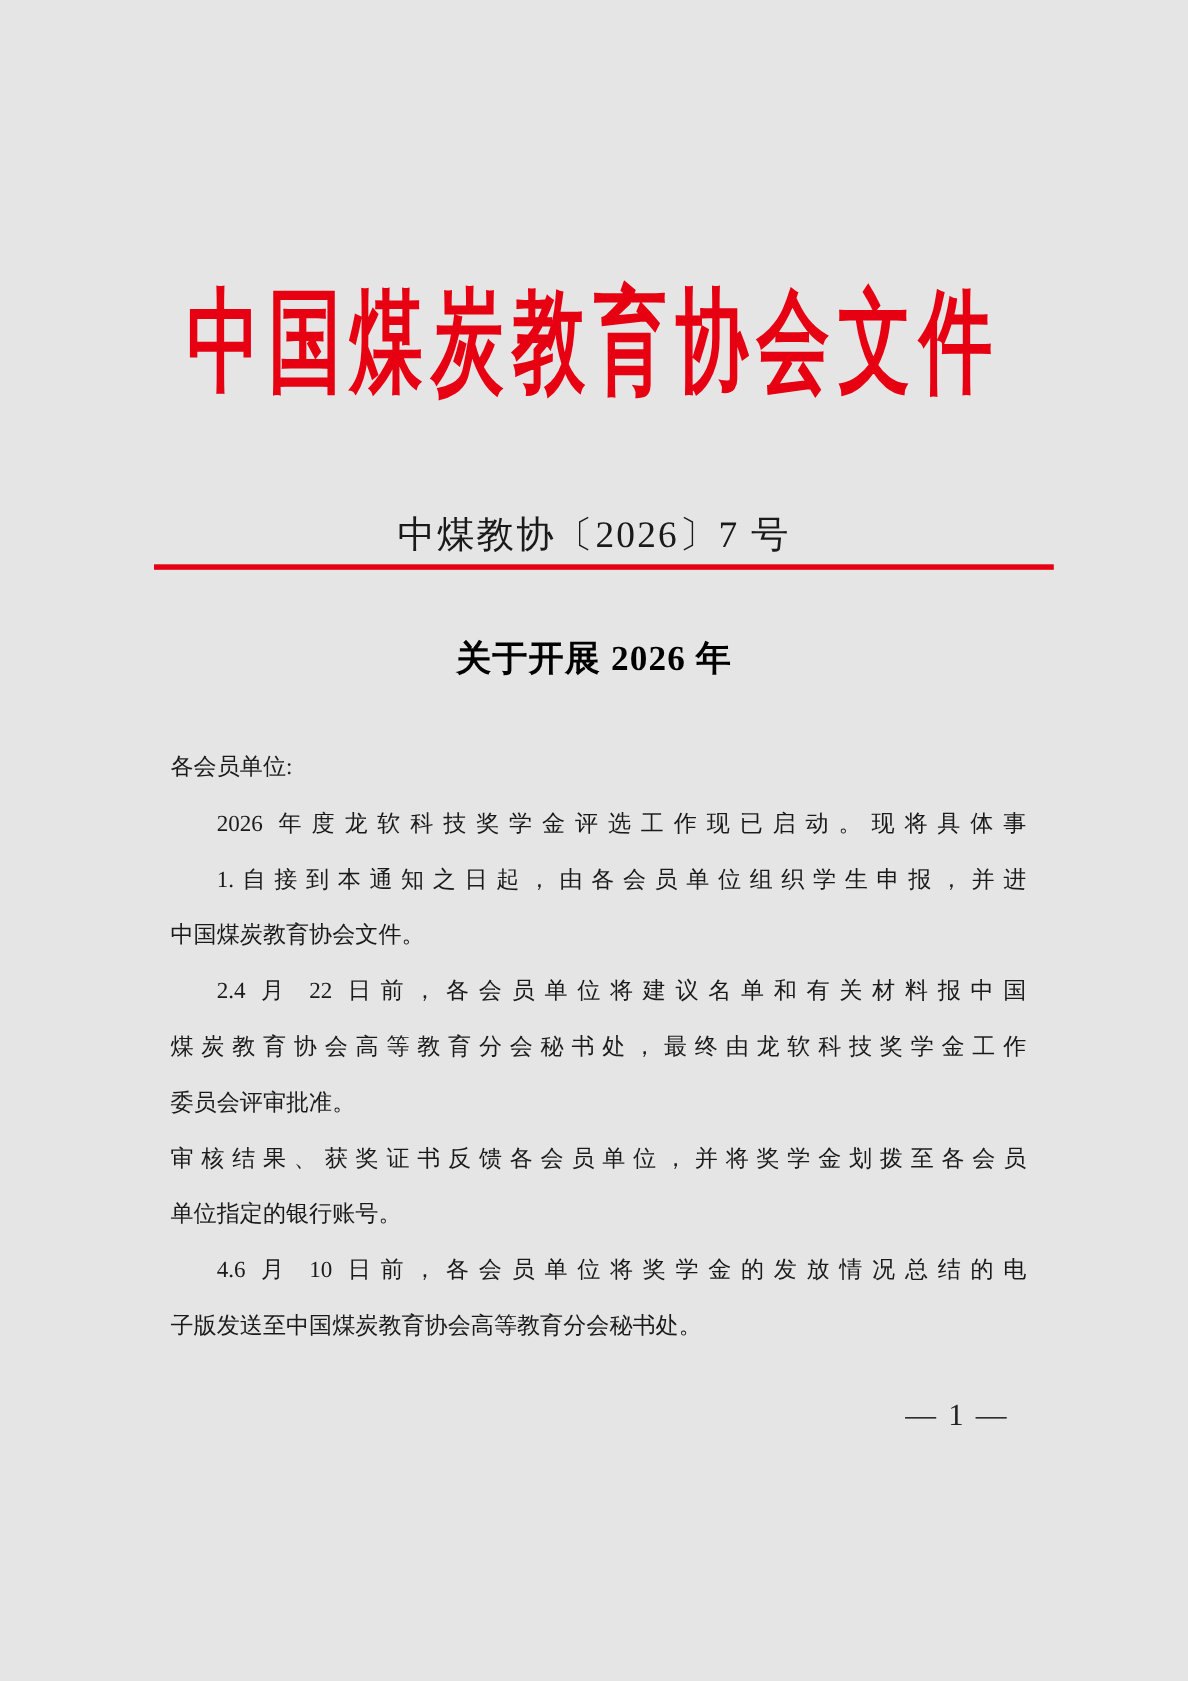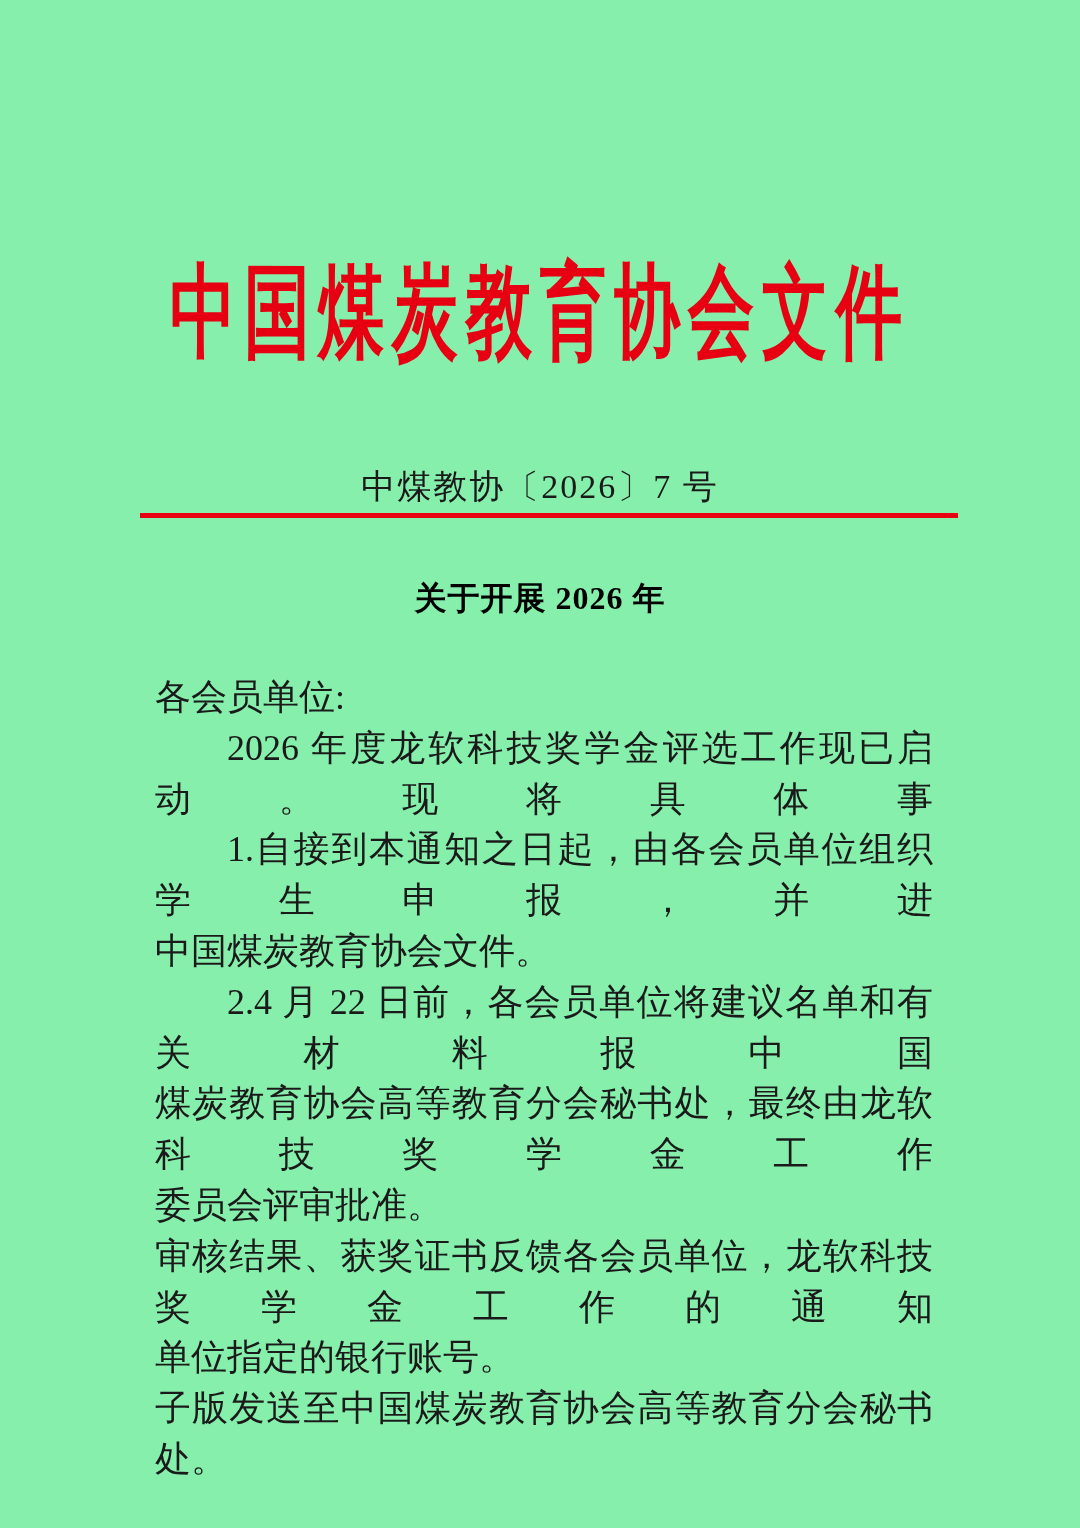--- a/index.html
+++ b/index.html
@@ -5,21 +5,21 @@
   html, body {
     margin: 0;
     padding: 0;
     background: #ffffff;
   }
   .page {
     position: relative;
     width: 1080px;
     height: 1528px;
     margin: 0 auto;
-    background: #86efac;
+    background: #e5e5e5;
     overflow: hidden;
     font-family: "Liberation Serif", "DejaVu Serif", serif;
     color: #1a1a1a;
   }
   .red-header {
     margin-top: 263px;
     height: 100px;
     line-height: 100px;
     text-align: center;
     color: #e60012;
@@ -49,21 +49,21 @@
     text-align: center;
     font-weight: bold;
     font-size: 32px;
     line-height: 52px;
     color: #000000;
     letter-spacing: 1px;
   }
   .doc-body {
     width: 778px;
     margin: 48px 0 0 155px;
-    font-size: 36px;
+    font-size: 21px;
     line-height: 50.8px;
     color: #1a1a1a;
   }
   .body-line {
     text-align: justify;
     text-align-last: justify;
     overflow: hidden;
     white-space: normal;
   }
   .body-line.indent {
@@ -98,20 +98,21 @@
   </div>
 
   <div class="doc-body">
       <div class="body-line para-end">各会员单位:</div>
       <div class="body-line indent">2026 年度龙软科技奖学金评选工作现已启动。现将具体事</div>
       <div class="body-line indent">1.自接到本通知之日起，由各会员单位组织学生申报，并进</div>
       <div class="body-line para-end">中国煤炭教育协会文件。</div>
       <div class="body-line indent">2.4 月 22 日前，各会员单位将建议名单和有关材料报中国</div>
       <div class="body-line">煤炭教育协会高等教育分会秘书处，最终由龙软科技奖学金工作</div>
       <div class="body-line para-end">委员会评审批准。</div>
-      <div class="body-line">审核结果、获奖证书反馈各会员单位，龙软科技奖学金工作的通知</div>
+      <div class="body-line">审核结果、获奖证书反馈各会员单位，并将奖学金划拨至各会员</div>
       <div class="body-line para-end">单位指定的银行账号。</div>
+      <div class="body-line indent">4.6 月 10 日前，各会员单位将奖学金的发放情况总结的电</div>
       <div class="body-line para-end">子版发送至中国煤炭教育协会高等教育分会秘书处。</div>
     </div>
 
   <div class="page-number">— 1 —</div>
 
 </div>
 
 </body></html>

